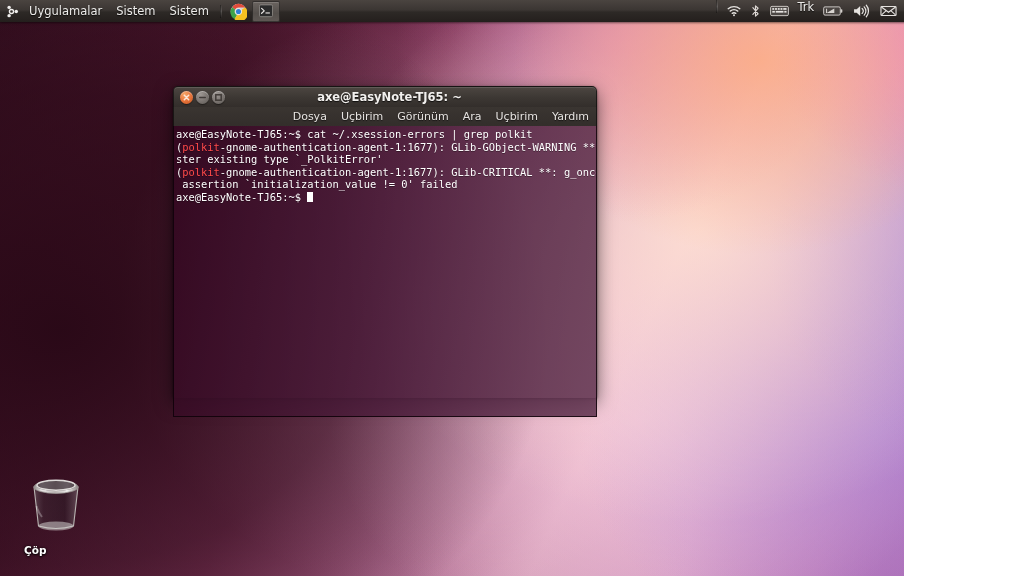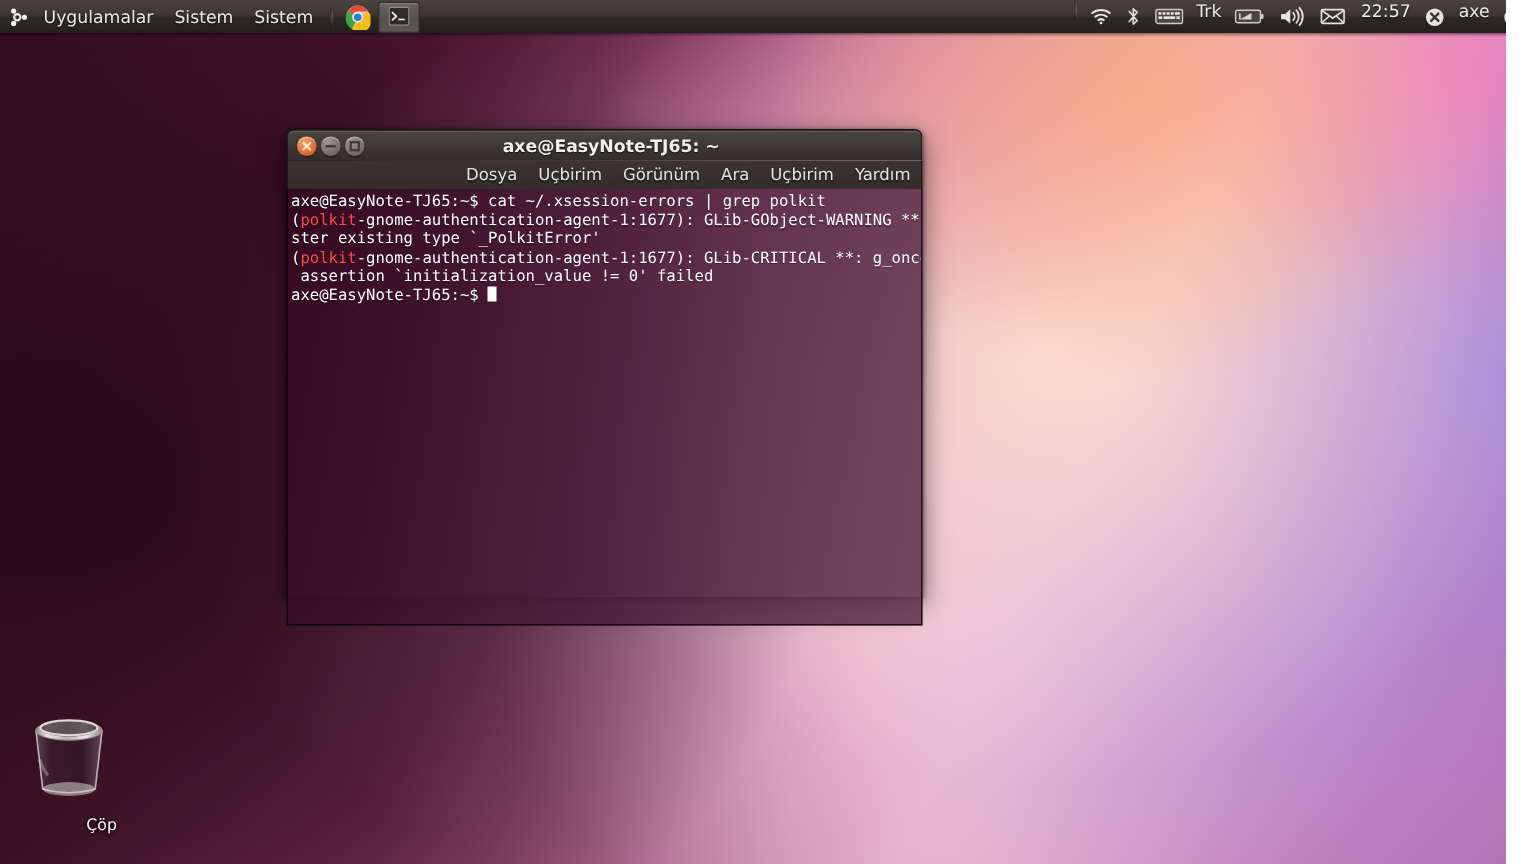--- a/index.html
+++ b/index.html
@@ -6,21 +6,21 @@
     margin: 0;
     padding: 0;
     width: 1024px;
     height: 576px;
     overflow: hidden;
     font-family: "DejaVu Sans", sans-serif;
   }
 
   #screen {
     position: relative;
-    width: 1004px;
+    width: 904px;
     height: 576px;
     overflow: hidden;
     background: #2b0f1c;
   }
 
   
   .wallpaper {
     position: absolute;
     inset: 0;
     background:
@@ -107,21 +107,21 @@
   .clock {
     font-size: 11.5px;
     color: #efeeec;
     text-shadow: 0 1px 1px rgba(0,0,0,0.7);
     padding: 0 5px;
   }
 
   
   .window {
     position: absolute;
-    left: 191px; top: 86px;
+    left: 173px; top: 86px;
     width: 424px; height: 312px;
     z-index: 40;
     box-shadow: 0 6px 18px rgba(0,0,0,0.55), 0 1px 3px rgba(0,0,0,0.6);
     border-radius: 5px 5px 2px 2px;
   }
   .titlebar {
     height: 20px;
     background: linear-gradient(to bottom, #4c4641 0%, #3c3733 55%, #332e2b 100%);
     border-radius: 5px 5px 0 0;
     border: 1px solid rgba(0,0,0,0.55);
@@ -205,24 +205,25 @@
   .cursor {
     display: inline-block;
     width: 6px; height: 10px;
     background: #ffffff;
     vertical-align: -1px;
   }
 
   
   .desk-icon {
     position: absolute;
-    left: 8px; top: 472px;
+    left: 24px; top: 472px;
     width: 70px;
-    text-align: right;
+    text-align: left;
     z-index: 20;
+    font-weight: bold;
   }
   .desk-icon .lbl {
     margin-top: 2px;
     font-size: 10.5px;
     color: #ffffff;
     text-shadow: 0 1px 2px rgba(0,0,0,0.9), 0 0 3px rgba(0,0,0,0.8);
   }
 </style>
 </head>
 <body>

